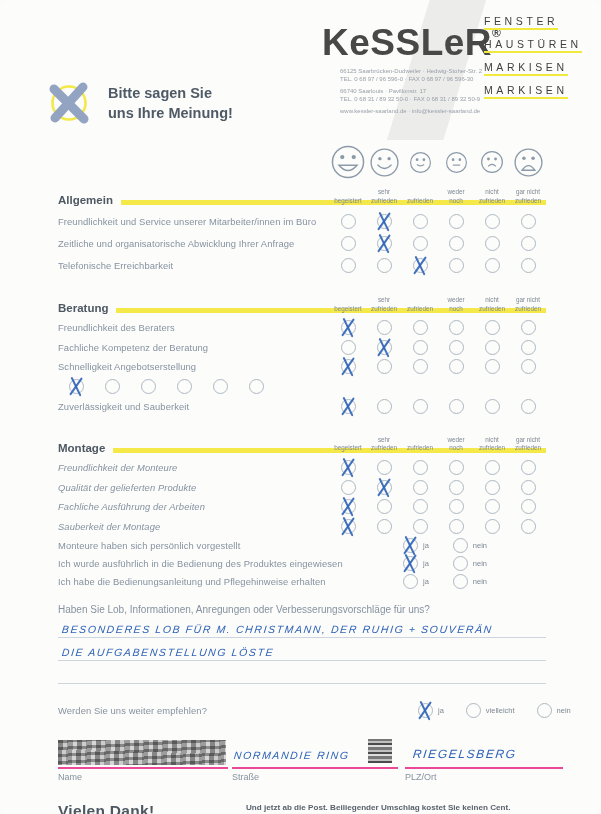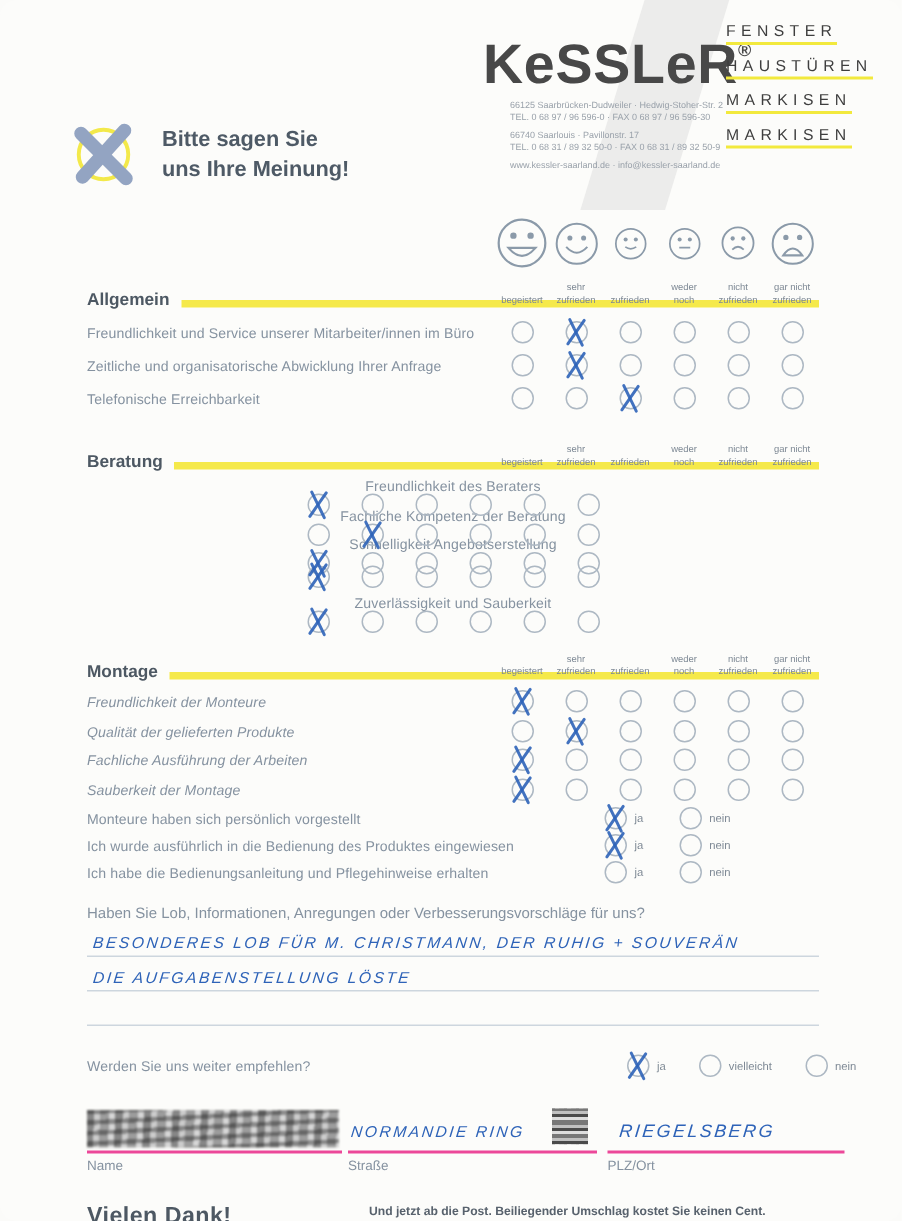--- a/index.html
+++ b/index.html
@@ -32,21 +32,21 @@
   .scale-labels{position:absolute;right:0;bottom:1px;width:216px;display:flex;align-items:flex-end;z-index:2;}
   .scale-label{flex:1 1 0;text-align:center;font-size:6.3px;line-height:1.35;color:#7d8894;white-space:pre-line;}
   .title-row{display:flex;align-items:flex-end;}
   .section-title{font-size:11.5px;font-weight:bold;color:#4d5863;position:relative;z-index:3;}
   .title-rule{flex:1;height:5px;background:#f5e94a;margin-left:8px;margin-bottom:1px;}
   .head-pad1{padding-top:10px;}
   .head-pad2{padding-top:26px;}
 
   .q-row{display:flex;align-items:center;}
   .rows-a .q-row{height:22px;}
-  .rows-b .q-row{height:19.6px;flex-direction:column;}
+  .rows-b .q-row{height:19.6px;}
   .rows-m .q-row{height:19.6px;font-style:italic;}
   .rows-a{padding-top:4px;}
   .rows-b{padding-top:4px;}
   .rows-m{padding-top:4px;}
   .q-label{flex:1;font-size:9.4px;color:#8592a0;letter-spacing:.1px;}
   .opts{display:flex;width:216px;}
   .opt-cell{width:36px;display:flex;justify-content:center;align-items:center;position:relative;}
   .opt-cell.labeled{width:auto;margin-right:24px;gap:5px;}
   .rec-opts .opt-cell.labeled{margin-right:22px;}
   .opt-label{font-size:7.5px;color:#7d8894;}

